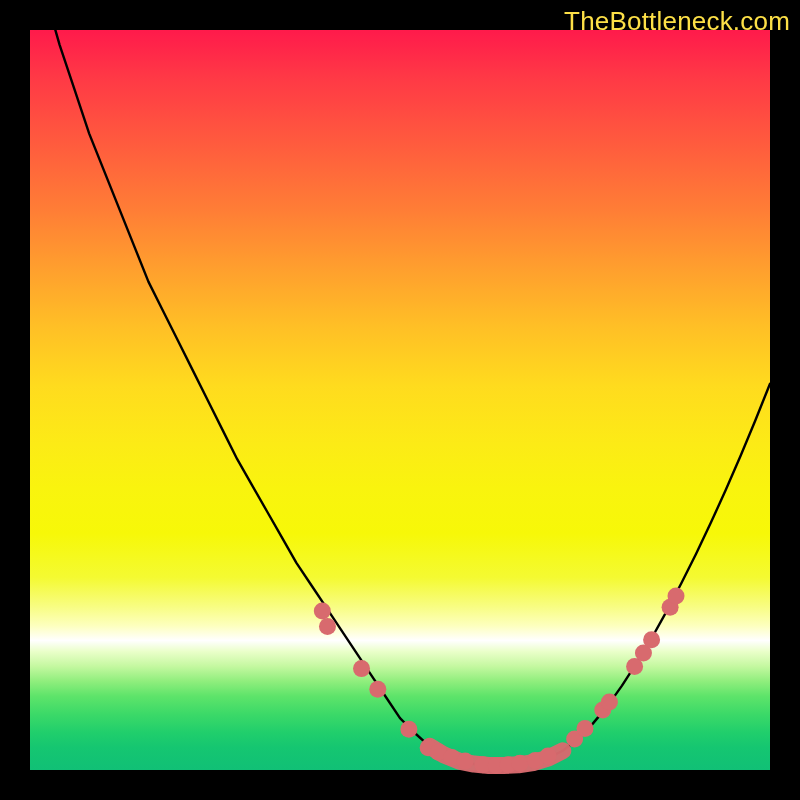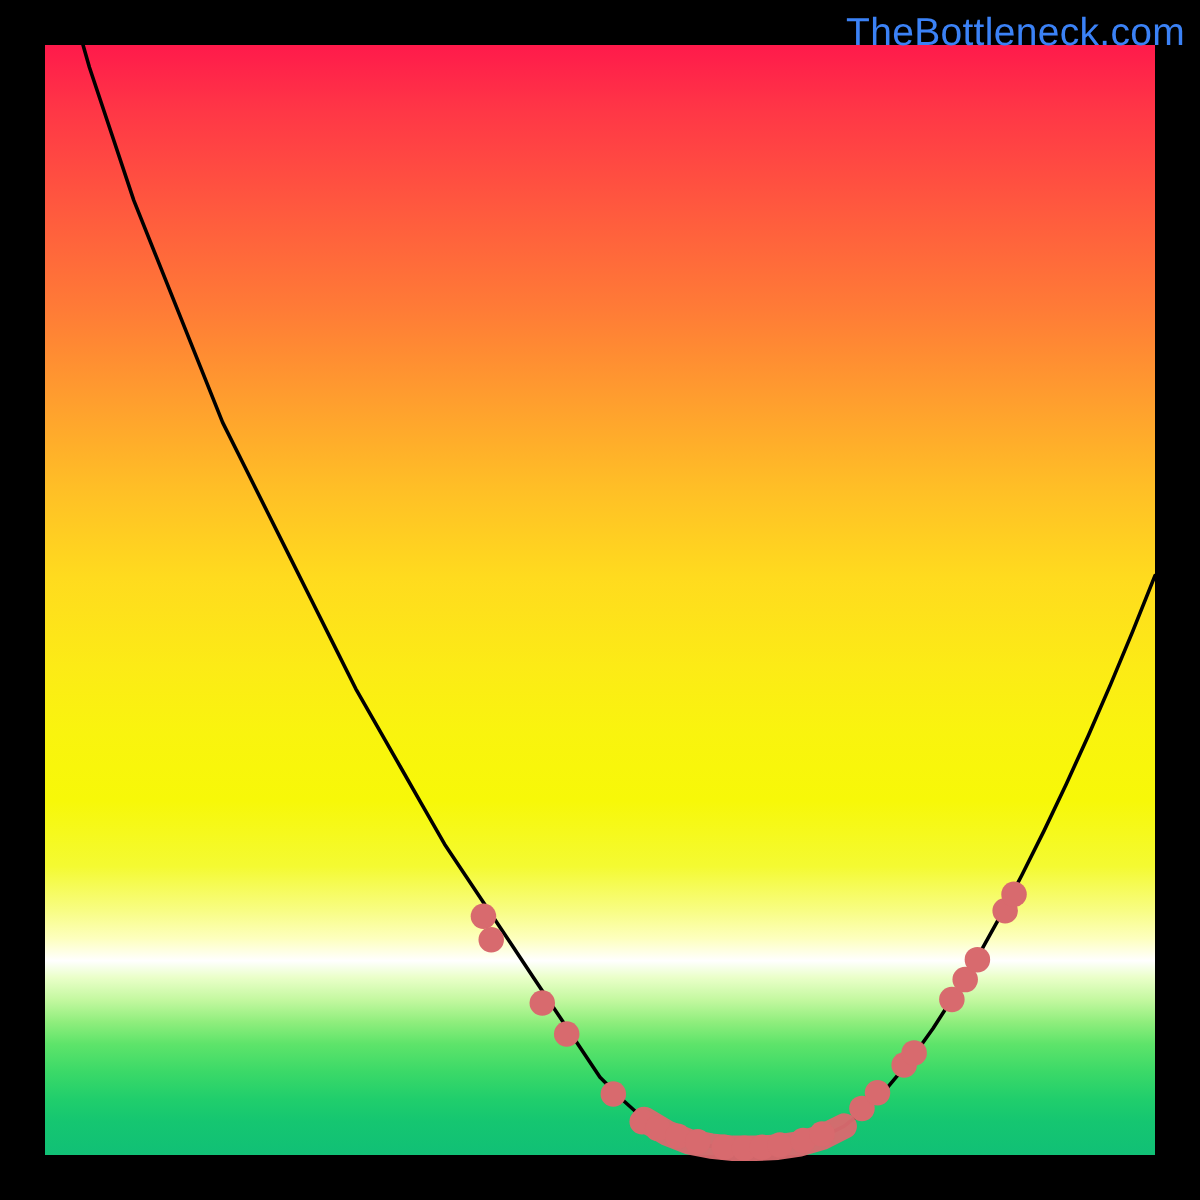--- a/index.html
+++ b/index.html
@@ -46,21 +46,21 @@
       #20ce6c 95%,
       #15c671 97%,
       #12c274 99%,
       #11c076 100%
     );
   }
   .watermark {
     position: absolute;
     top: 6px;
     right: 10px;
-    color: #3b82f6;
+    color: #fde047;
     font-size: 26px;
     letter-spacing: 0.2px;
     font-weight: 400;
     user-select: none;
   }
   svg.overlay {
     position: absolute;
     left: 30px;
     top: 30px;
     width: 740px;

